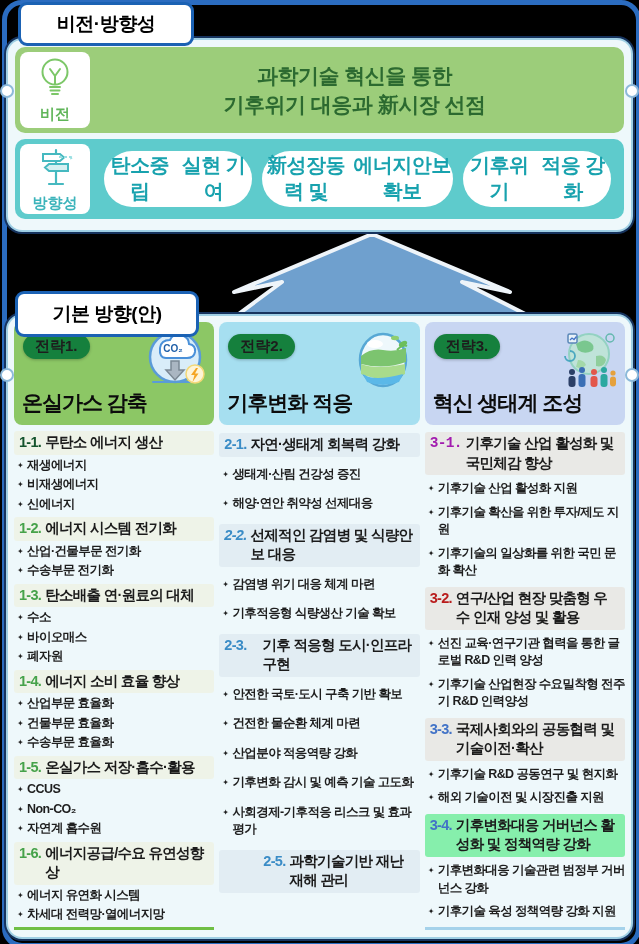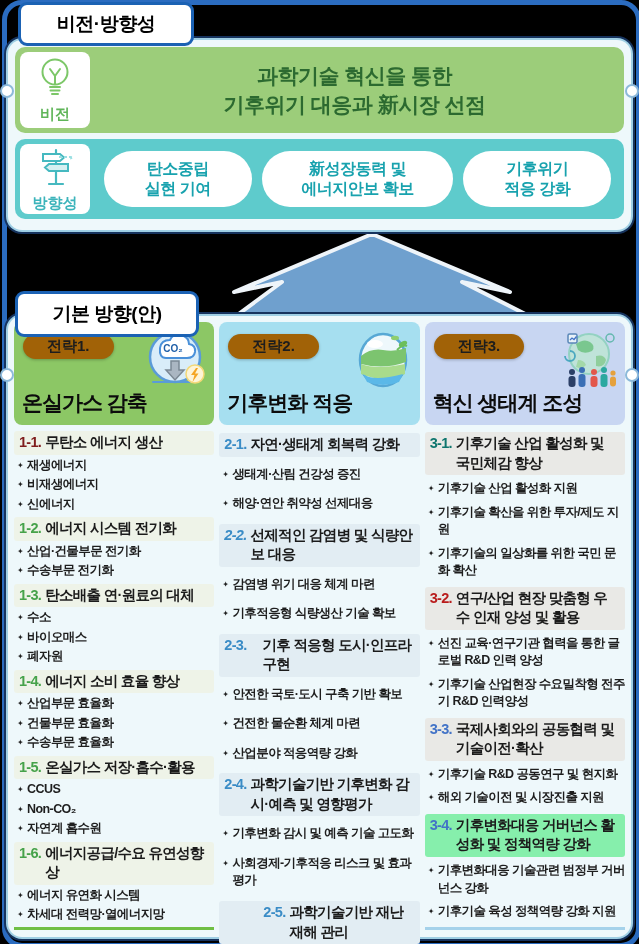--- a/index.html
+++ b/index.html
@@ -23,33 +23,33 @@
   .vision-row{height:86px;background:#9ccd7a;border-radius:10px;display:flex;padding:5px;box-sizing:border-box;}
   .dir-row{margin-top:6px;height:80px;background:#5ecbcc;border-radius:10px;display:flex;padding:5px;box-sizing:border-box;gap:6px;}
   .side-label{width:70px;flex:0 0 70px;background:#fff;border-radius:8px;
     display:flex;flex-direction:column;align-items:center;justify-content:center;gap:2px;}
   .side-label .lbl{font-size:15px;font-weight:800;}
   .vision-row .lbl{color:#5fb558;}
   .dir-row .lbl{color:#3cb4bb;}
   .vision-text{flex:1;display:flex;flex-direction:column;align-items:center;justify-content:center;
     color:#2c6a30;font-size:21px;font-weight:800;line-height:1.4;text-align:center;letter-spacing:-0.5px;}
   .pills{flex:1;display:flex;align-items:center;gap:10px;padding:6px 8px;}
-  .pill{background:#fff;border-radius:28px;color:#18a2ae;font-weight:800;font-size:16px;
-    text-align:center;line-height:1.28;display:flex;flex-direction:column;align-items:center;
+  .pill{background:#fff;border-radius:28px;color:#18a2ae;font-weight:800;font-size:20px;
+    text-align:center;line-height:1.28;display:flex;flex-direction:row;align-items:center;
     justify-content:center;height:56px;letter-spacing:-0.5px;}
   .pill.p0{flex:1.0;} .pill.p1{flex:1.3;} .pill.p2{flex:1.0;}
   
   #arrow{position:absolute;left:150px;top:231px;z-index:1;}
   
   #panel-bottom{left:8px;top:316px;width:623px;height:621px;padding:6px;display:flex;gap:5px;}
   .col{flex:1;display:flex;flex-direction:column;min-width:0;}
   .col-head{height:103px;flex:0 0 103px;border-radius:8px;position:relative;
     padding:8px;box-sizing:border-box;display:flex;flex-direction:column;}
-  .strategy-pill{position:absolute;left:9px;top:12px;background:#a16207;border-radius:15px;
-    padding:3px 24px;font-size:15px;font-weight:800;color:#1d1d1d;
+  .strategy-pill{position:absolute;left:9px;top:12px;background:#15803d;border-radius:15px;
+    padding:3px 12px;font-size:15px;font-weight:800;color:#1d1d1d;
     box-shadow:0 1px 3px rgba(0,0,0,.25);}
   .col-icon{position:absolute;right:5px;top:4px;width:64px;height:64px;}
   .col-icon svg{width:64px;height:64px;}
   .col-title{margin-top:auto;font-size:21px;font-weight:800;color:#0c0c0c;letter-spacing:-1px;white-space:nowrap;}
   .sections{flex:1;display:flex;flex-direction:column;padding-top:3px;}
   .sec-head{border-radius:3px;padding:2px 5px;font-size:14.5px;font-weight:800;
     color:#1b1b1b;line-height:1.35;display:flex;letter-spacing:-0.7px;}
   .sec-num{flex:0 0 auto;margin-right:4px;}
   .sec-title{flex:1;}
   .bullet{display:flex;font-size:12.5px;color:#1e1e1e;line-height:1.4;font-weight:600;letter-spacing:-0.6px;}
@@ -142,21 +142,21 @@
       <polygon points="26,35 34,35 34,44 39,44 30,54 21,44 26,44" fill="#aab6c2" stroke="#7b8894" stroke-width="1.5"></polygon>
       <path d="M8 56 H52" stroke="#5a9bd8" stroke-width="2" stroke-linecap="round"></path>
       <circle cx="50" cy="48" r="9" fill="#fdf4d7" stroke="#f3d877" stroke-width="1.5"></circle>
       <path d="M51 42 l-5 7 h3.5 l-2 7 6 -8.5 h-3.5 l3 -5.5 z" fill="#f5a623"></path>
     </svg>
   </span>
         <div class="col-title">온실가스 감축</div>
       </div>
       <div class="sections">
         <div class="sec-head" style="background: rgb(238, 243, 232);">
-          <span class="sec-num" style="color: #7f1d1d;">1-1.</span>
+          <span class="sec-num" style="color: #14532d;">1-1.</span>
           <span class="sec-title">무탄소 에너지 생산</span>
         </div>
         <div class="bullet">
           <span class="bullet-mark">✦</span>
           <span class="bullet-text">재생에너지</span>
         </div>
         <div class="bullet">
           <span class="bullet-mark">✦</span>
           <span class="bullet-text">비재생에너지</span>
         </div>
@@ -289,24 +289,20 @@
           <span class="bullet-mark">✦</span>
           <span class="bullet-text">안전한 국토·도시 구축 기반 확보</span>
         </div>
         <div class="bullet">
           <span class="bullet-mark">✦</span>
           <span class="bullet-text">건전한 물순환 체계 마련</span>
         </div>
         <div class="bullet">
           <span class="bullet-mark">✦</span>
           <span class="bullet-text">산업분야 적응역량 강화</span>
-        </div>
-        <div class="sec-head" style="background: rgb(226, 237, 243);">
-          <span class="sec-num" style="color: rgb(58, 140, 198);">2-4.</span>
-          <span class="sec-title">과학기술기반 기후변화 감시·예측 및 영향평가</span>
         </div>
         <div class="bullet">
           <span class="bullet-mark">✦</span>
           <span class="bullet-text">기후변화 감시 및 예측 기술 고도화</span>
         </div>
         <div class="bullet">
           <span class="bullet-mark">✦</span>
           <span class="bullet-text">사회경제-기후적응 리스크 및 효과평가</span>
         </div>
         <div class="sec-head" style="background: rgb(226, 237, 243);">
@@ -339,21 +335,21 @@
               <rect x="44.5" y="48" width="7" height="13" rx="3" fill="#2ba8a0"></rect>
         <circle cx="57" cy="47" r="2.6" fill="#e5a13c"></circle>
               <rect x="54" y="50.5" width="6" height="10" rx="3" fill="#e5a13c"></rect>
       </g>
     </svg>
   </span>
         <div class="col-title">혁신 생태계 조성</div>
       </div>
       <div class="sections">
         <div class="sec-head" style="background: rgb(233, 233, 230);">
-          <span class="sec-num" style="color: #0f766e;">3-1.</span>
+          <span class="sec-num" style="color: #a21caf; font-family: Liberation Mono, monospace;">3-1.</span>
           <span class="sec-title">기후기술 산업 활성화 및 국민체감 향상</span>
         </div>
         <div class="bullet">
           <span class="bullet-mark">✦</span>
           <span class="bullet-text">기후기술 산업 활성화 지원</span>
         </div>
         <div class="bullet">
           <span class="bullet-mark">✦</span>
           <span class="bullet-text">기후기술 확산을 위한 투자/제도 지원</span>
         </div>

